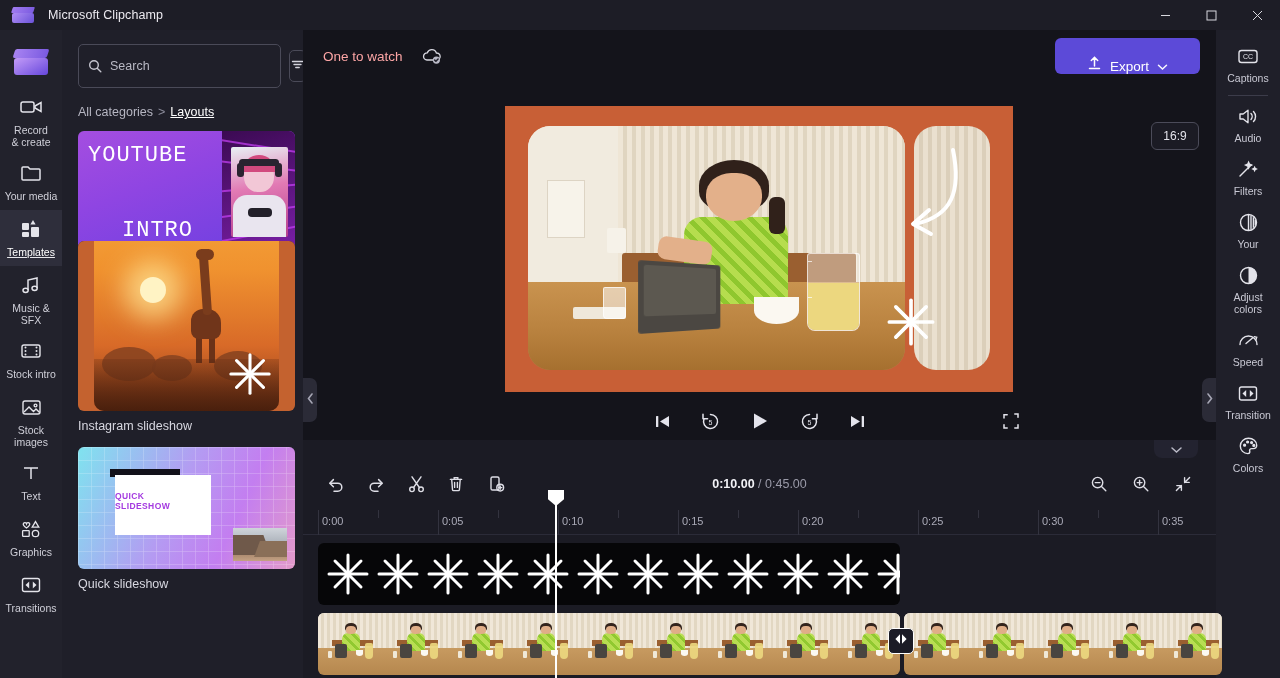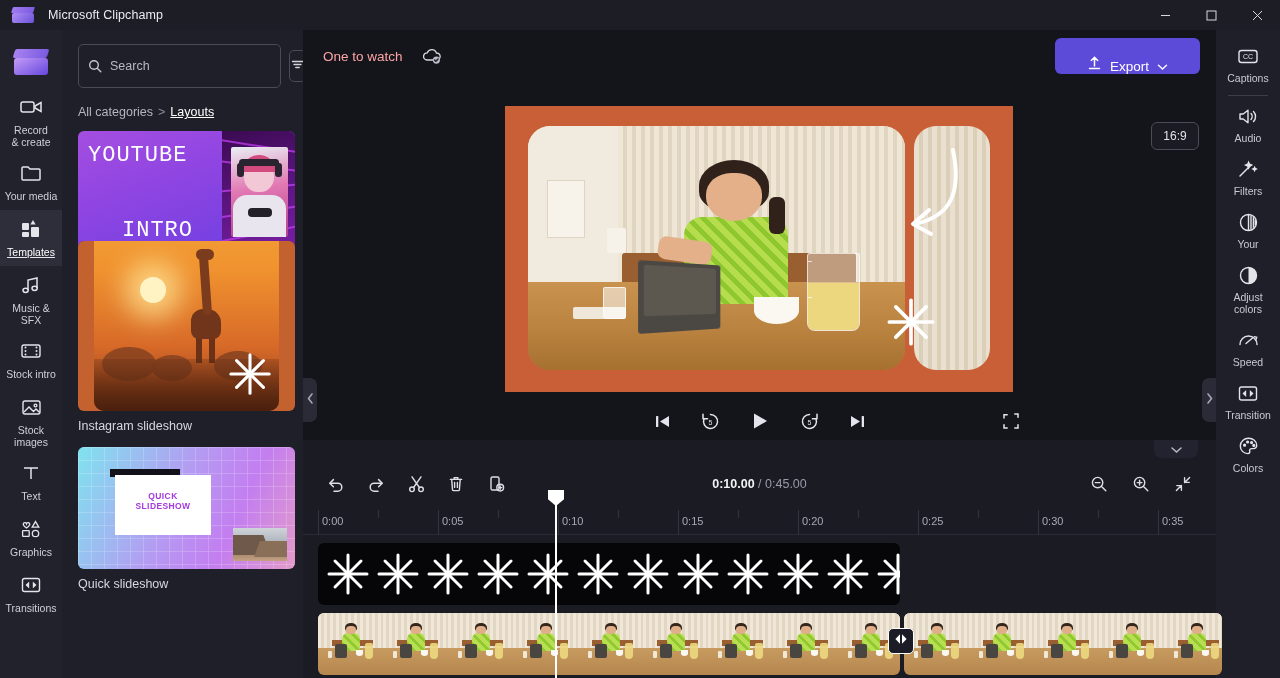--- a/index.html
+++ b/index.html
@@ -133,21 +133,21 @@
   .ig-bush { position:absolute; bottom:30px; border-radius:50%; background:#8a4420; opacity:.9; }
 
   
   .qs-bg { position:absolute; inset:0; background: linear-gradient(115deg,#7fe3ef 0%, #b49bf2 45%, #c37ef0 70%, #e39bc9 100%); }
   .qs-grid { position:absolute; inset:0; opacity:.35;
     background-image: linear-gradient(to right, rgba(255,255,255,.55) 1px, transparent 1px),
                       linear-gradient(to bottom, rgba(255,255,255,.55) 1px, transparent 1px);
     background-size: 13px 13px; }
   .qs-bar { position:absolute; left:32px; top:22px; width:70px; height:8px; background:#12111a; }
   .qs-card { position:absolute; left:37px; top:28px; width:96px; height:60px; background:#fff; }
-  .qs-txt { position:absolute; left:37px; top:44px; width:96px; text-align:center;
+  .qs-txt { position:absolute; left:37px; top:44px; width:96px; 
     font-size:8.5px; font-weight:bold; color:#a43ae0; line-height:10px; letter-spacing:.4px; }
   .qs-photo { position:absolute; right:8px; bottom:8px; width:54px; height:33px; overflow:hidden;
     background: linear-gradient(180deg,#cfd4da 0%, #b2b8c0 38%, #8d6e55 55%, #c4a184 100%); }
   .qs-photo .mt { position:absolute; left:-6px; bottom:6px; width:40px; height:20px; background:#6f594a; transform:skewX(20deg); }
   .qs-photo .mt2 { position:absolute; right:-4px; bottom:4px; width:34px; height:16px; background:#8a6f58; transform:skewX(-20deg); }
 
   
   .panel-handle {
     position:absolute; left:303px; top:378px; width:14px; height:44px;
     background:#2b2b37; border-radius:0 7px 7px 0; display:flex; align-items:center; justify-content:center;

